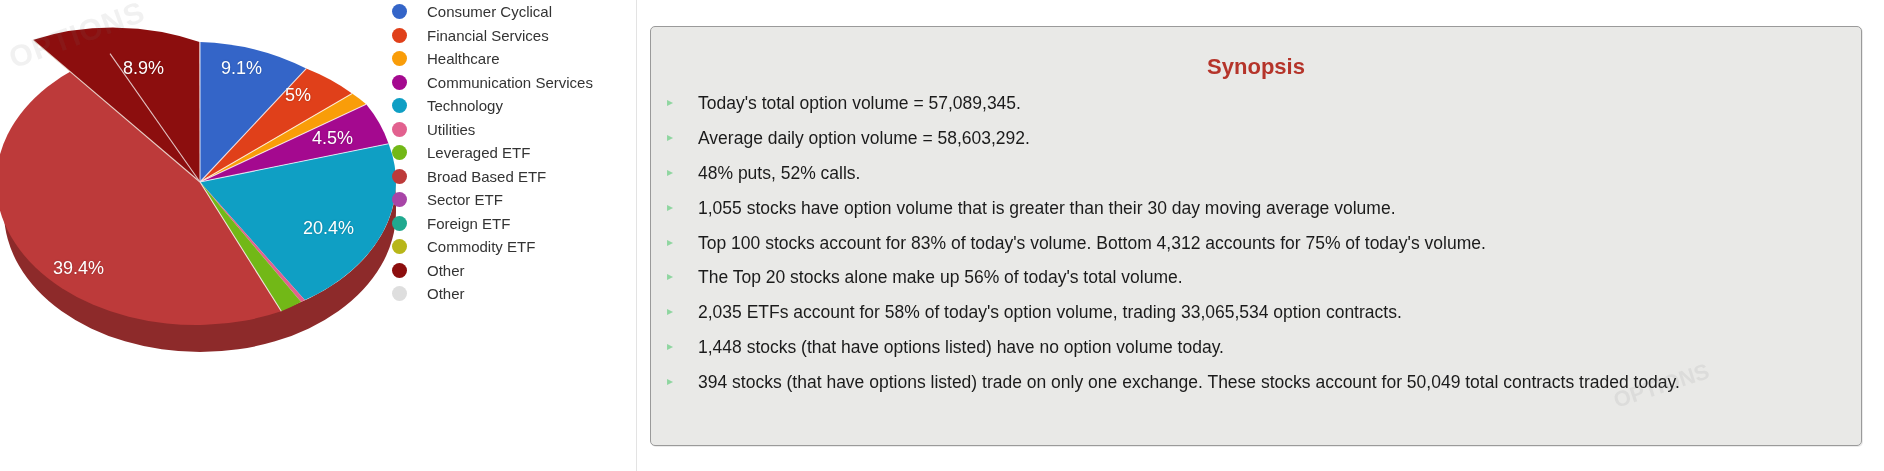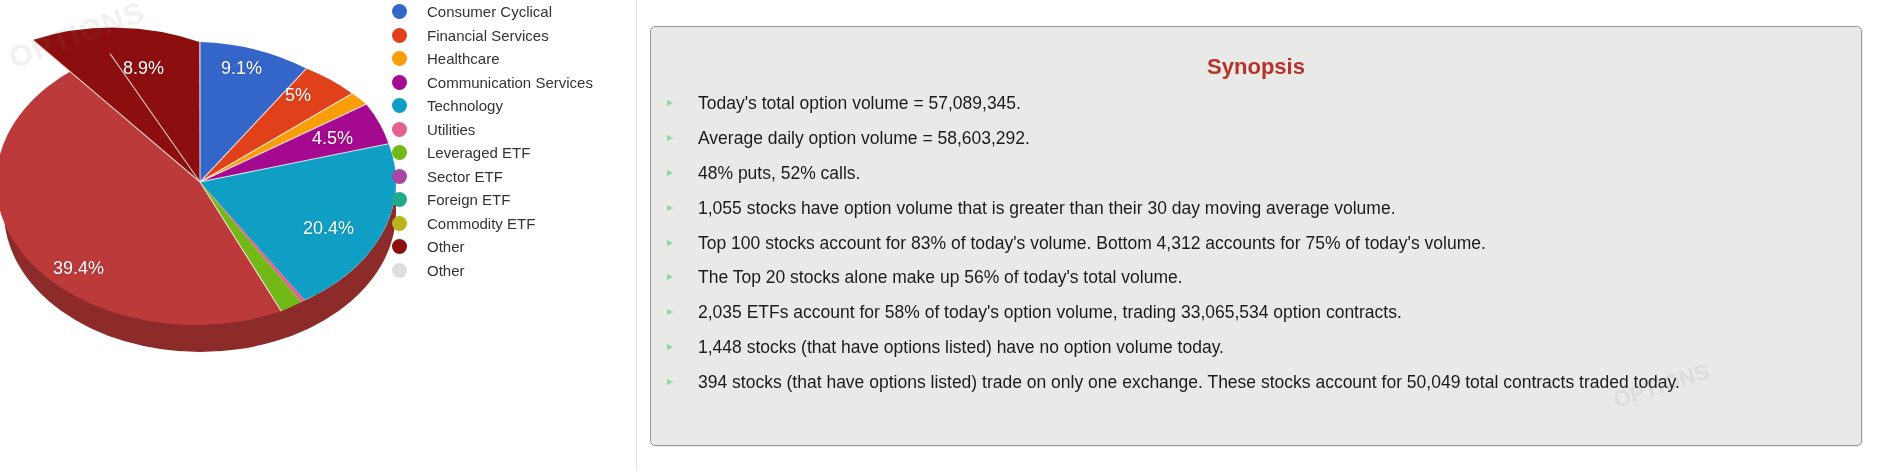--- a/index.html
+++ b/index.html
@@ -215,20 +215,24 @@
     </div>
     <div class="legend-row">
       <span class="legend-swatch" style="background:#e2618f"></span>
       <span class="legend-label">Utilities</span>
     </div>
     <div class="legend-row">
       <span class="legend-swatch" style="background:#72b817"></span>
       <span class="legend-label">Leveraged ETF</span>
     </div>
     <div class="legend-row">
+      <span class="legend-swatch" style="background:#bd3a3a"></span>
+      <span class="legend-label">Broad Based ETF</span>
+    </div>
+    <div class="legend-row">
       <span class="legend-swatch" style="background:#a845a7"></span>
       <span class="legend-label">Sector ETF</span>
     </div>
     <div class="legend-row">
       <span class="legend-swatch" style="background:#20a98f"></span>
       <span class="legend-label">Foreign ETF</span>
     </div>
     <div class="legend-row">
       <span class="legend-swatch" style="background:#b8b619"></span>
       <span class="legend-label">Commodity ETF</span>

